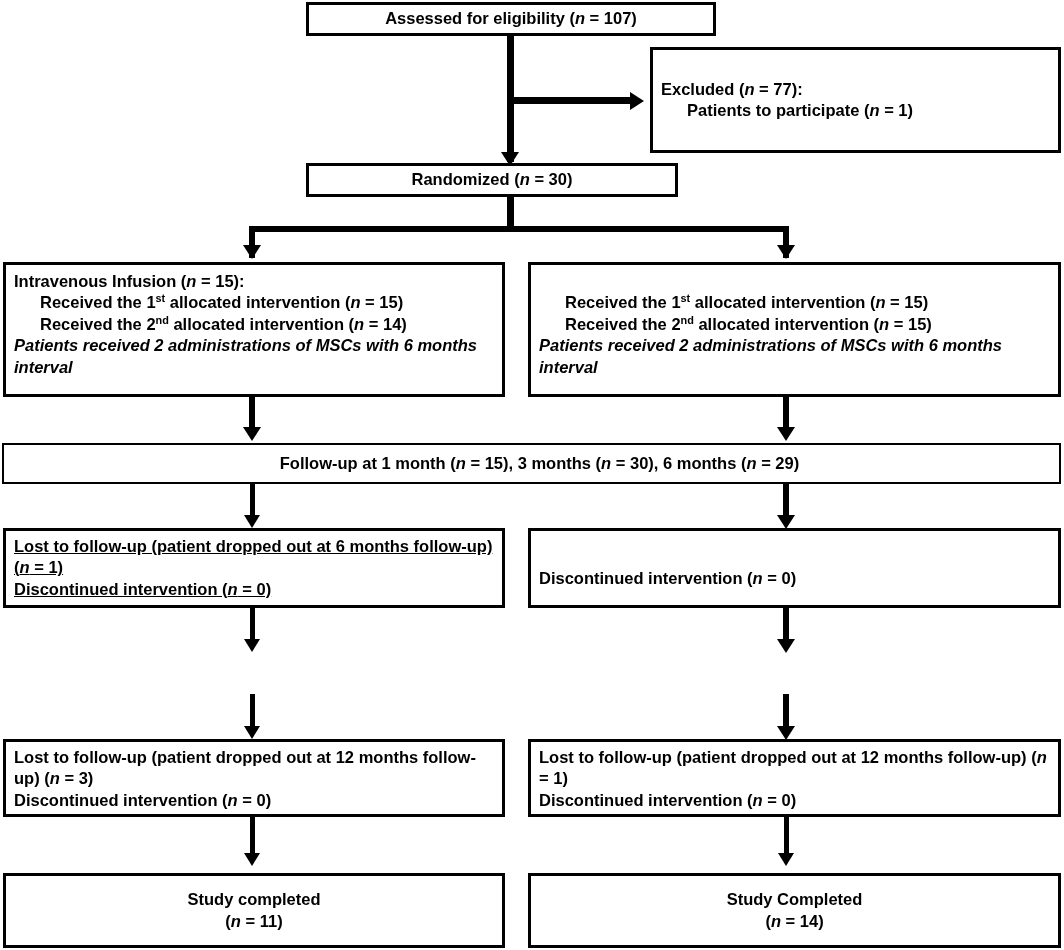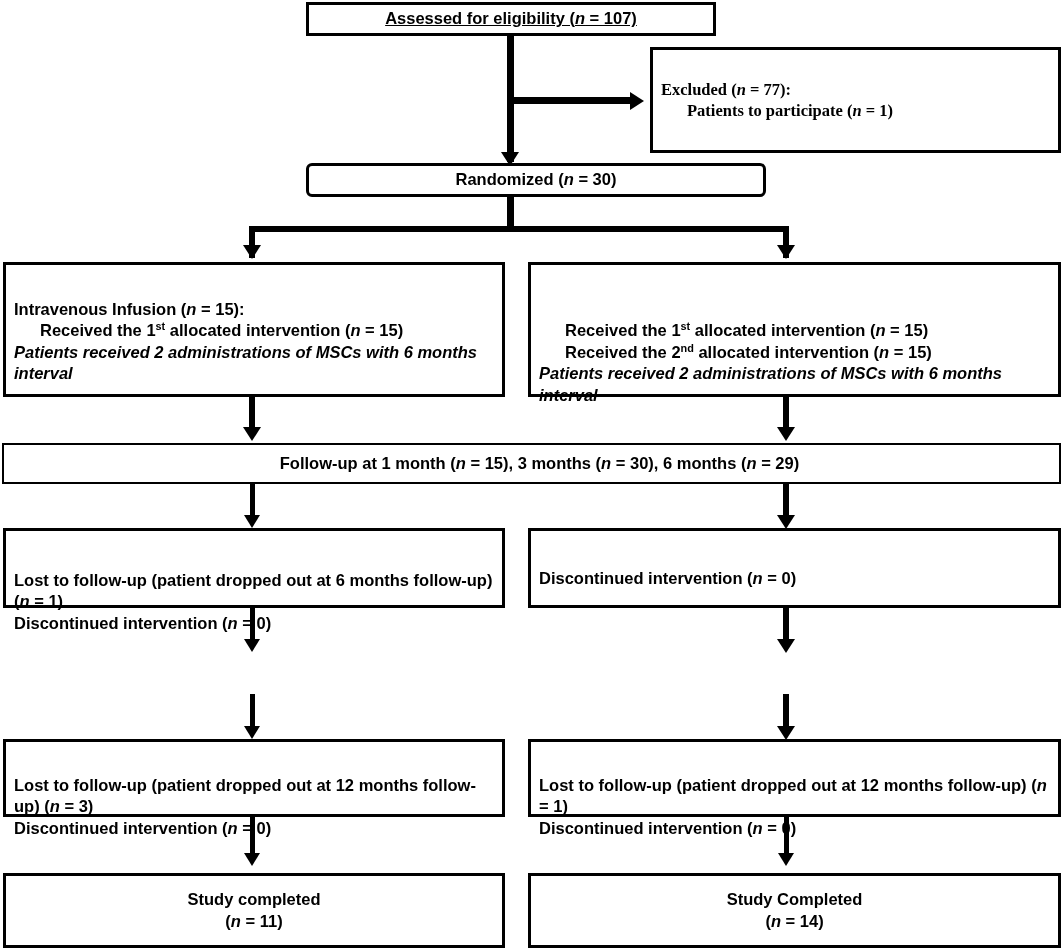--- a/index.html
+++ b/index.html
@@ -46,21 +46,20 @@
     display: flex;
     align-items: center;
     height: 100%;
     text-align: left;
   }
   .vtop-left {
     display: flex;
     align-items: flex-start;
     height: 100%;
     text-align: left;
-    margin-top: 28px;
   }
   .indent { padding-left: 26px; display: block; }
   .ital { font-style: italic; }
   sup { font-size: 0.66em; vertical-align: super; line-height: 0; }
 
   
   .vline {
     position: absolute;
     background: #000000;
     z-index: 1;
@@ -131,49 +130,50 @@
   <div class="vline" style="left:250px; top:694px; width:5px; height:38px;"></div>
   <div class="arrow-down small" style="left:244px; top:726px;"></div>
   <div class="vline" style="left:783px; top:694px; width:6px; height:38px;"></div>
   <div class="arrow-down" style="left:777px; top:726px;"></div>
 
   <div class="vline" style="left:250px; top:816px; width:5px; height:42px;"></div>
   <div class="arrow-down small" style="left:244px; top:853px;"></div>
   <div class="vline" style="left:784px; top:816px; width:5px; height:42px;"></div>
   <div class="arrow-down small" style="left:778px; top:853px;"></div>
 
-  <div class="box" style="left:306px; top:2px; width:410px; height:34px;text-decoration:underline;">
+  <div class="box" style="left:306px; top:2px; width:410px; height:34px;">
     <div class="center">
         <span class="box-inner">Assessed for eligibility  (<i>n</i> = 107)</span>
       </div>
   </div>
 
-  <div class="box" style="left:650px; top:47px; width:411px; height:106px;font-family:Liberation Serif, serif;">
+  <div class="box" style="left:650px; top:47px; width:411px; height:106px;">
     <div class="vcenter-left">
         <div class="box-inner">
       <span>Excluded (<i>n</i> = 77):</span><br>
       <span class="indent">
         <span>Patients to participate</span>
         <span>(<i>n</i> = 1)</span>
       </span>
     </div>
       </div>
   </div>
 
-  <div class="box" style="left:306px; top:163px; width:460px; height:34px;border-radius:6px;">
+  <div class="box" style="left:306px; top:163px; width:372px; height:34px;">
     <div class="center">
         <span class="box-inner">Randomized (<i>n</i> = 30)</span>
       </div>
   </div>
 
   <div class="box" style="left:3px; top:262px; width:502px; height:135px;">
     <div class="vtop-left">
         <div class="box-inner" style="padding-top:6px;">
       <span>Intravenous Infusion (<i>n</i> = 15):</span><br>
       <span class="indent"><span>Received the 1</span><sup>st</sup><span> allocated intervention (<i>n</i> = 15)</span></span>
+      <span class="indent"><span>Received the 2</span><sup>nd</sup><span> allocated intervention (<i>n</i> = 14)</span></span>
       <span class="ital">Patients received 2 administrations of MSCs with  6 months interval</span>
     </div>
       </div>
   </div>
 
   <div class="box" style="left:528px; top:262px; width:533px; height:135px;">
     <div class="vtop-left">
         <div class="box-inner" style="padding-top:6px;">
       <br>
       <span class="indent"><span>Received the 1</span><sup>st</sup><span> allocated intervention (<i>n</i> = 15)</span></span>
@@ -184,21 +184,21 @@
   </div>
 
   <div class="box thin" style="left:2px; top:443px; width:1059px; height:41px;">
     <div class="center">
         <span class="box-inner">Follow-up at 1 month (<i>n</i> = 15), 3 months (<i>n</i> = 30), 6 months (<i>n</i> = 29)</span>
       </div>
   </div>
 
   <div class="box" style="left:3px; top:528px; width:502px; height:80px;">
     <div class="vtop-left">
-        <div class="box-inner" style="padding-top:11px;">
+        <div class="box-inner" style="padding-top:5px;text-decoration:underline;">
       <span>Lost to follow-up  (patient dropped out at 6 months follow-up)  (<i>n</i> = 1)</span><br>
       <span>Discontinued intervention (<i>n</i> = 0)</span>
     </div>
       </div>
   </div>
 
   <div class="box" style="left:528px; top:528px; width:533px; height:80px;">
     <div class="vcenter-left">
         <div class="box-inner">
       <br>

